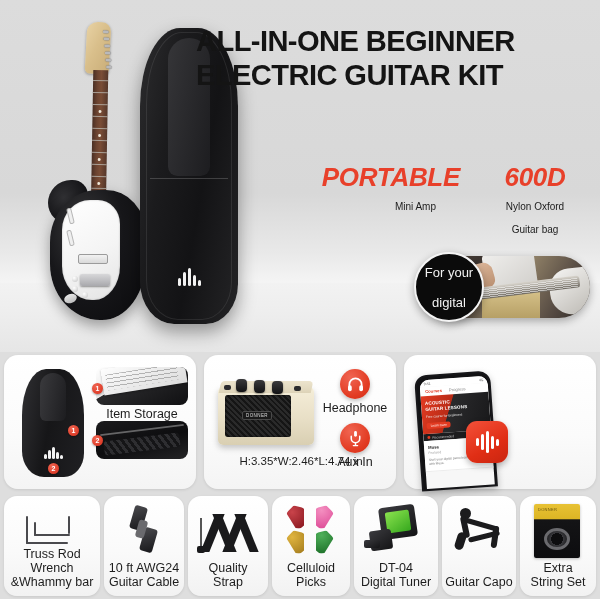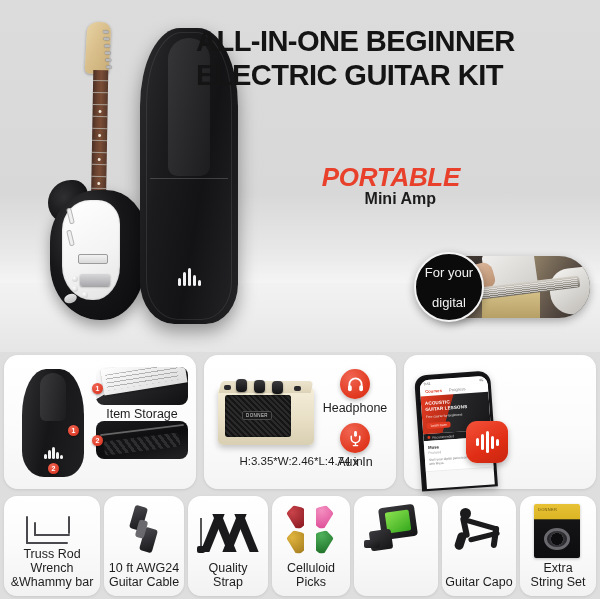--- a/index.html
+++ b/index.html
@@ -112,21 +112,21 @@
 
   
   .callouts { position:absolute; left:300px; top:163px; width:300px; height:70px; }
   .co { position:absolute; text-align:center; }
   .co-portable { left:4px; top:0; width:160px; }
   .co-600d { left:176px; top:0; width:118px; }
   .co-big {
     font-size:26px; font-weight:bold; font-style:italic; color:#e8402a;
     letter-spacing:-0.3px; line-height:28px;
   }
-  .co-sub { font-size:16px; color:#1c1c1c; line-height:15px; margin-top:0;font-weight:bold; }
+  .co-sub { font-size:10px; color:#1c1c1c; line-height:15px; margin-top:8px; }
   .co-portable .co-big { text-align:right; padding-right:4px; }
   .co-portable .co-sub { text-align:right; padding-right:28px; }
 
   
   .lh-pill {
     position:absolute; left:424px; top:256px; width:166px; height:62px;
     border-radius:31px; overflow:hidden;
     background:linear-gradient(120deg,#6b5a4a 0%,#3c3430 28%,#8e7f66 55%,#554a42 80%,#2c2724 100%);
     box-shadow:0 3px 8px rgba(0,0,0,.30);
   }
@@ -416,20 +416,25 @@
   <div class="headline">
     <div>ALL-IN-ONE BEGINNER</div>
     <div>ELECTRIC GUITAR KIT</div>
   </div>
 
   <div class="callouts">
     <div class="co co-portable">
       <div class="co-big">PORTABLE</div>
       <div class="co-sub">Mini Amp</div>
     </div>
+    <div class="co co-600d">
+      <div class="co-big">600D</div>
+      <div class="co-sub">Nylon Oxford</div>
+      <div class="co-sub">Guitar bag</div>
+    </div>
   </div>
 
   <div class="lh-pill">
     <div class="lh-photo">
       <div class="lh-dark"></div>
       <div class="lh-shirt"></div>
       <div class="lh-pants"></div>
       <div class="lh-hand"></div>
       <div class="lh-guitarbody"></div>
       <div class="lh-neck"></div>
@@ -605,20 +610,24 @@
     </div>
   </div>
 
   <div class="acc a5">
     <div class="acc-art">
       <div class="tn-body" style="left:26px;top:4px;width:36px;height:32px;transform:rotate(-8deg);"></div>
       <div class="tn-screen" style="left:32px;top:9px;width:24px;height:21px;transform:rotate(-8deg);"></div>
       <div class="tn-body" style="left:16px;top:28px;width:22px;height:20px;border-radius:3px;transform:rotate(-8deg);"></div>
       <div class="tn-body" style="left:10px;top:38px;width:16px;height:8px;border-radius:2px;"></div>
     </div>
+    <div class="acc-cap">
+      <div>DT-04</div>
+      <div>Digital Tuner</div>
+    </div>
   </div>
 
   <div class="acc a6">
     <div class="acc-art">
       <div class="capo-p" style="left:18px;top:6px;width:11px;height:11px;border-radius:50%;"></div>
       <div class="capo-p" style="left:20px;top:14px;width:6px;height:22px;transform:rotate(-12deg);"></div>
       <div class="capo-p" style="left:14px;top:30px;width:9px;height:18px;border-radius:6px;transform:rotate(18deg);"></div>
       <div class="capo-p" style="left:22px;top:20px;width:34px;height:5px;transform:rotate(16deg);"></div>
       <div class="capo-p" style="left:26px;top:32px;width:32px;height:5px;transform:rotate(-14deg);"></div>
       <div class="capo-p" style="left:50px;top:24px;width:6px;height:22px;transform:rotate(8deg);"></div>

